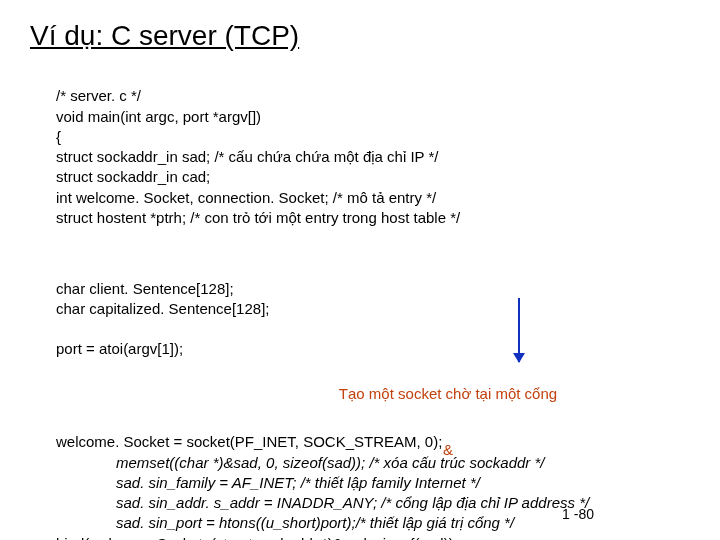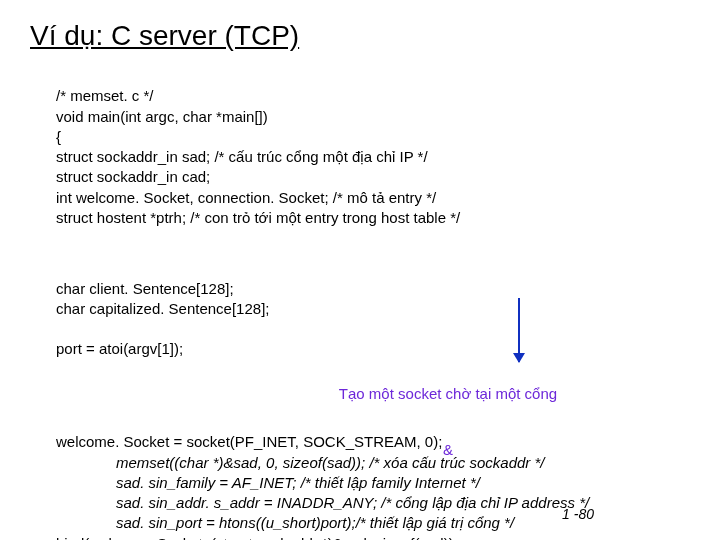--- a/index.html
+++ b/index.html
@@ -47,21 +47,21 @@
     position: relative;
     flex: 1;
     display: flex;
     justify-content: flex-end;
   }
   .callout {
     position: absolute;
     right: 4px;
     top: -12px;
     width: 280px;
-    color: #6d28d9;
+    color: #c2410c;
     font-size: 15px;
     text-align: center;
     line-height: 1.25;
   }
   .arrow {
     position: absolute;
     left: 518px;
     top: 298px;
     width: 2px;
     height: 64px;
@@ -79,35 +79,34 @@
   }
   .block3 {
     margin-top: 12px;
   }
   .indent { padding-left: 60px; display: inline-block; font-style: italic; }
   .pagenum {
     position: absolute;
     right: 28px;
     bottom: 18px;
     font-size: 14px;
-    font-style: italic;
   }
 </style>
 </head>
 <body>
 
 <div class="slide">
 
   <h1 class="title">Ví dụ: C server (TCP)</h1>
 
   <div class="code block1">
-<span>/* memset. c */</span>
-<span>void main(int argc, char *main[])</span>
+<span>/* server. c */</span>
+<span>void main(int argc, port *argv[])</span>
 <span>{</span>
-<span>struct sockaddr_in sad; /* cấu trúc cổng một địa chỉ IP */</span>
+<span>struct sockaddr_in sad; /* cấu chứa chứa một địa chỉ IP */</span>
 <span>struct sockaddr_in cad;</span>
 <span>int welcome. Socket, connection. Socket; /* mô tả entry */</span>
 <span>struct hostent *ptrh; /* con trỏ tới một entry trong host table */</span></div>
 
   <div class="code">
     <div class="midrow">
       <div class="midcode"><span>char client. Sentence[128];</span>
 <span>char capitalized. Sentence[128];</span>
 
 <span>port = atoi(argv[1]);</span></div>

